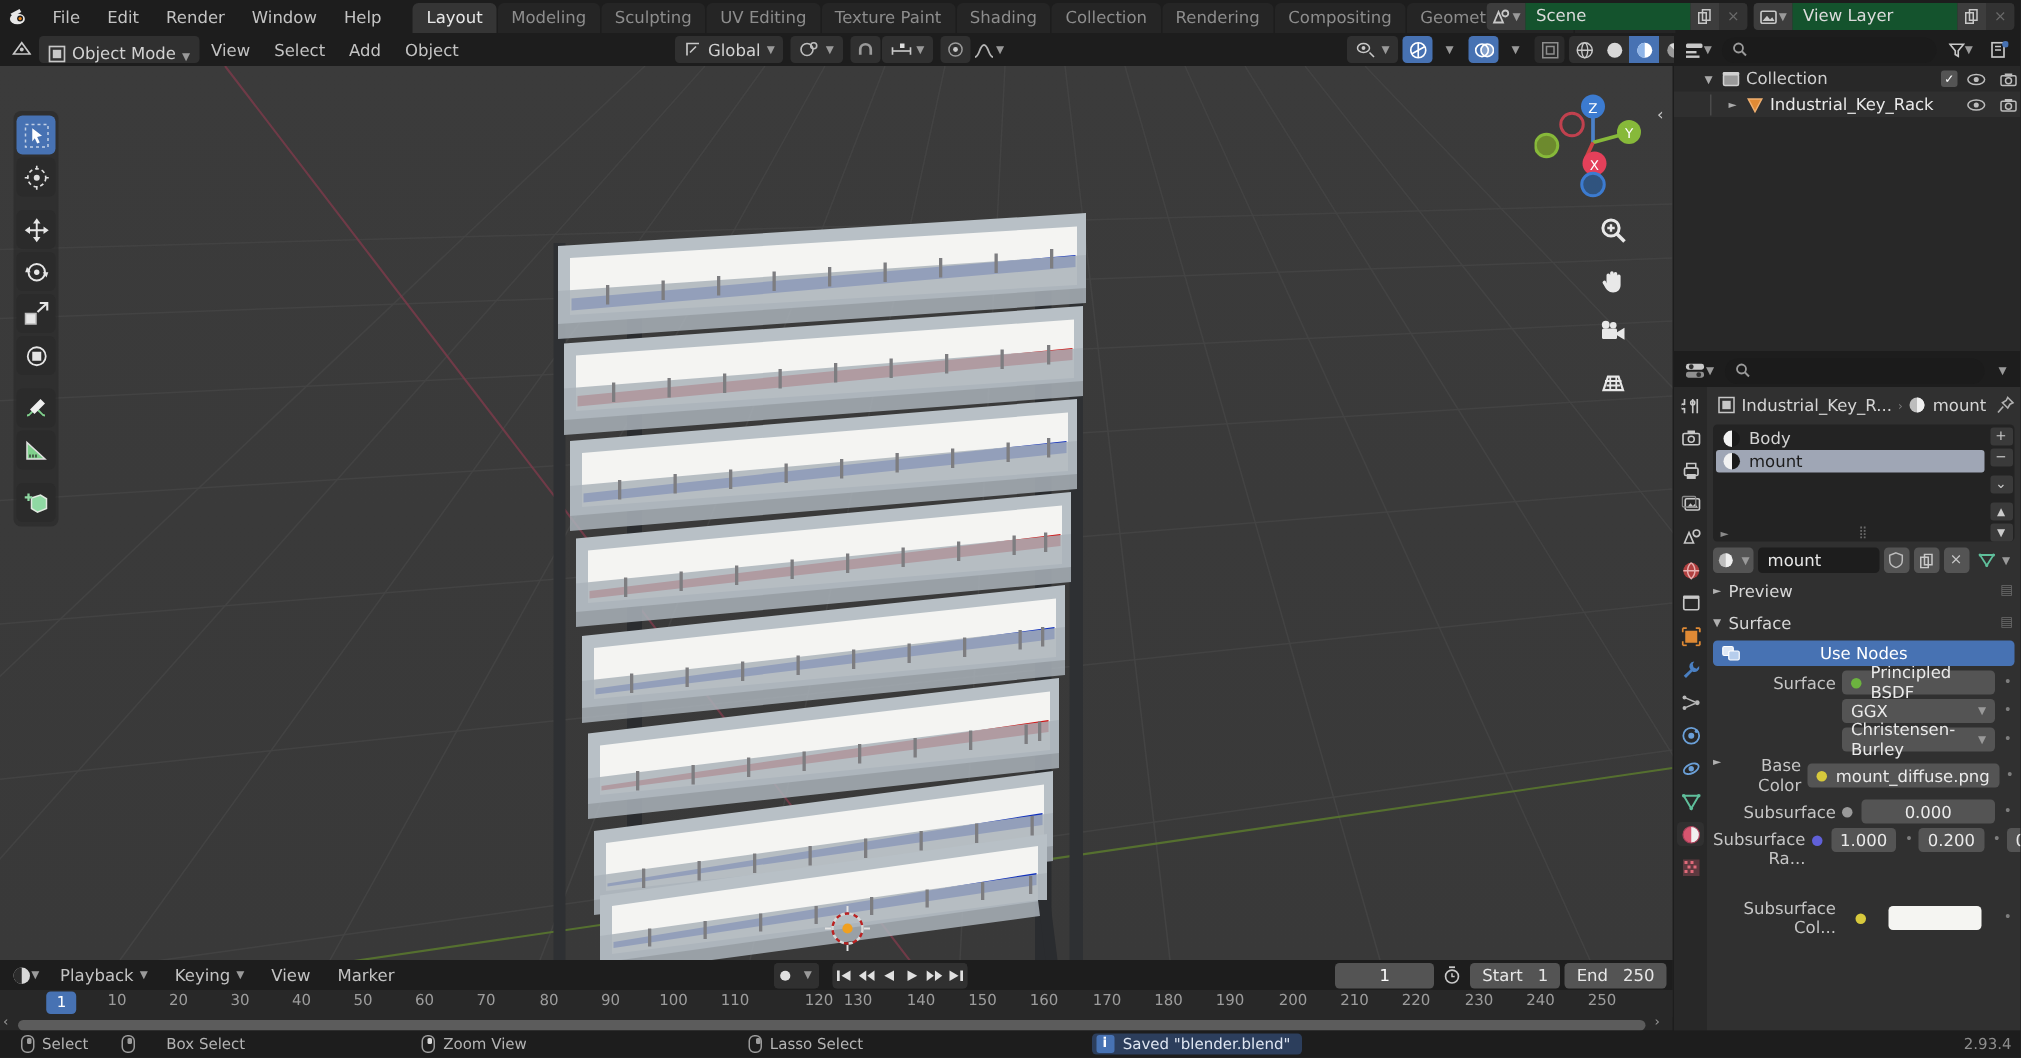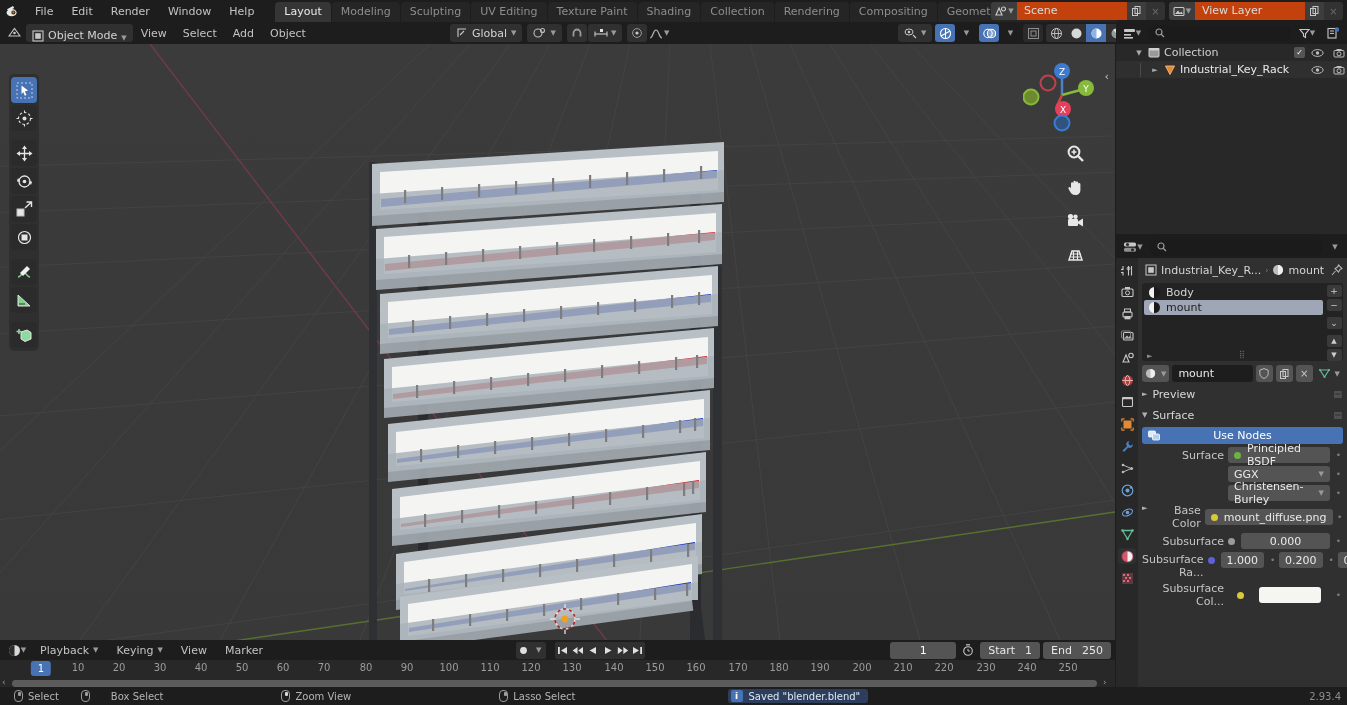--- a/index.html
+++ b/index.html
@@ -32,21 +32,21 @@
   .topbar-right{ position:absolute; right:4px; top:2px; display:flex; gap:4px; align-items:center; }
   .id-block{
     display:flex; align-items:center; height:18px; background:#282828;
     border-radius:3px; overflow:hidden;
   }
   .id-icon{
     width:26px; height:18px; background:#3d3d3d; display:flex; align-items:center;
     justify-content:center; gap:1px; color:#c8c8c8; font-size:10px;
   }
   .id-name{
-    background:#c2410c; min-width:110px; padding:0 7px; line-height:18px;
+    background:#14532d; min-width:110px; padding:0 7px; line-height:18px;
     font-size:11px; color:#dcdcdc;
   }
   .id-btn{
     width:19px; height:18px; background:#3d3d3d; display:flex; align-items:center;
     justify-content:center; color:#c8c8c8; font-size:10px;
   }
   .id-btn.dim{ color:#6a6a6a; background:#323232; }
 
   
   .vp-header{
@@ -1137,21 +1137,21 @@
               <div class="prop-val center">0.200</div>
               <div class="deco">•</div>
             </div>
             <div style="display:flex; align-items:center; gap:4px;">
               <div class="prop-val center">0.100</div>
               <div class="deco">•</div>
             </div>
           </div>
         </div>
 
-        <div class="prop-row" style="margin-top:3px;gap:13px;">
+        <div class="prop-row" style="margin-top:20px;gap:13px;">
           <div class="prop-label">Subsurface Col...</div>
           <span class="dot" style="background:#d7c93c; margin-right:2px;"></span>
           <div class="swatch" style="background:#f5f5f2;"></div>
           <div class="deco">•</div>
         </div>
       </div>
     </div>
   </div>
 
   <div class="timeline">
@@ -1249,21 +1249,21 @@
       <div class="tick" style="left:119px;">20</div>
       <div class="tick" style="left:160px;">30</div>
       <div class="tick" style="left:201px;">40</div>
       <div class="tick" style="left:242px;">50</div>
       <div class="tick" style="left:283px;">60</div>
       <div class="tick" style="left:324px;">70</div>
       <div class="tick" style="left:366px;">80</div>
       <div class="tick" style="left:407px;">90</div>
       <div class="tick" style="left:449px;">100</div>
       <div class="tick" style="left:490px;">110</div>
-      <div class="tick" style="left:531px;">120</div>
+      <div class="tick" style="left:546px;">120</div>
       <div class="tick" style="left:572px;">130</div>
       <div class="tick" style="left:614px;">140</div>
       <div class="tick" style="left:655px;">150</div>
       <div class="tick" style="left:696px;">160</div>
       <div class="tick" style="left:738px;">170</div>
       <div class="tick" style="left:779px;">180</div>
       <div class="tick" style="left:820px;">190</div>
       <div class="tick" style="left:862px;">200</div>
       <div class="tick" style="left:903px;">210</div>
       <div class="tick" style="left:944px;">220</div>

